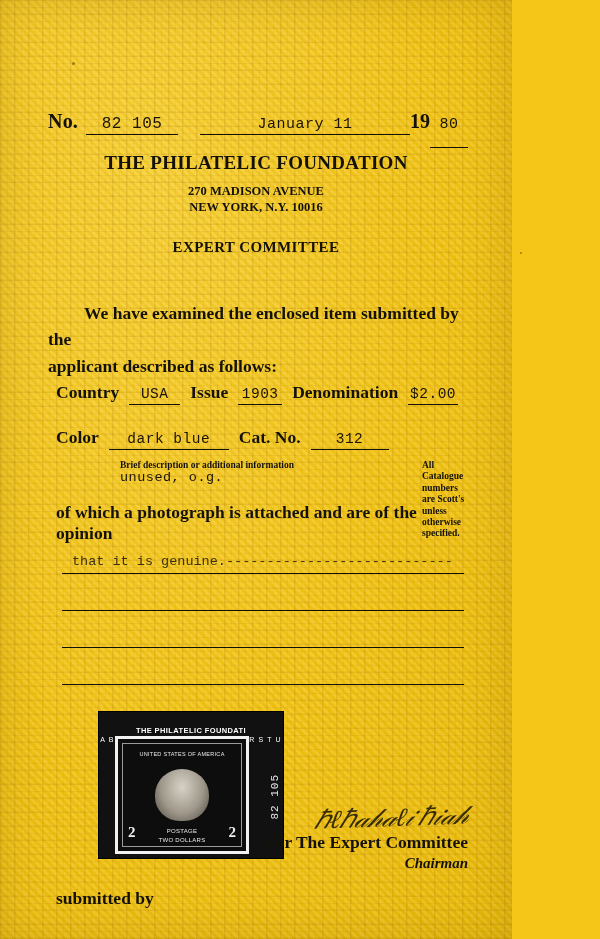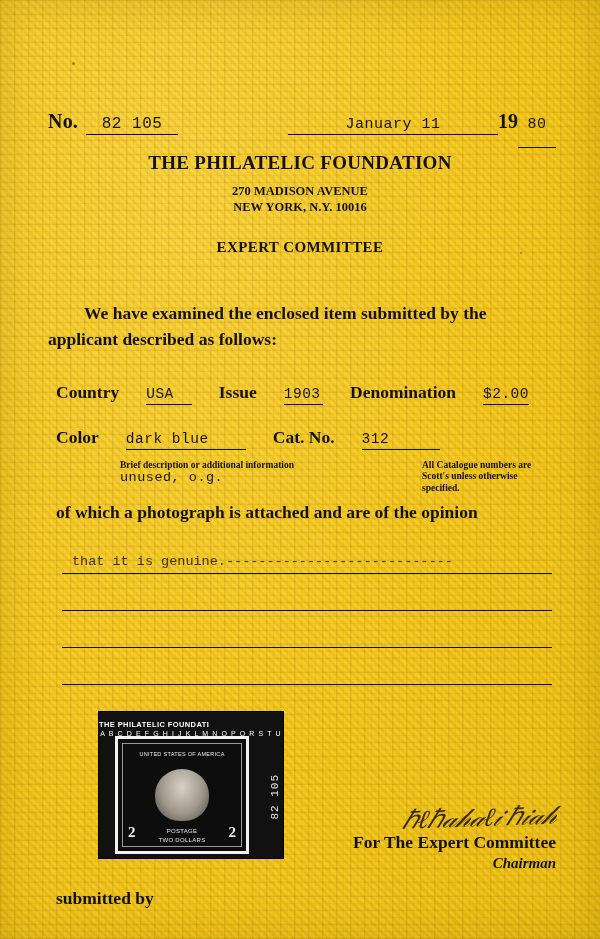--- a/index.html
+++ b/index.html
@@ -8,21 +8,21 @@
   }
   body {
     width: 600px;
     height: 939px;
     background: #f5c518;
     font-family: "Liberation Serif", serif;
     overflow: hidden;
   }
   #cert {
     position: relative;
-    width: 600px;
+    width: 512px;
     height: 939px;
     background:
       repeating-linear-gradient(0deg, rgba(180,130,10,0.13) 0px, rgba(180,130,10,0.13) 1px, rgba(255,255,255,0) 1px, rgba(255,255,255,0) 7px),
       repeating-linear-gradient(90deg, rgba(180,130,10,0.10) 0px, rgba(180,130,10,0.10) 1px, rgba(255,255,255,0) 1px, rgba(255,255,255,0) 7px),
       repeating-linear-gradient(45deg, rgba(255,255,255,0.10) 0px, rgba(255,255,255,0.10) 3px, rgba(0,0,0,0.02) 3px, rgba(0,0,0,0.02) 6px),
       radial-gradient(ellipse at 30% 20%, #f7cf33 0%, #f2c313 55%, #e8b908 100%);
     color: #14110a;
   }
   .texture-overlay {
     position: absolute;
@@ -138,23 +138,24 @@
   .field-row {
     display: flex;
     align-items: baseline;
     font-size: 17.5px;
     font-weight: bold;
   }
   .field-row + .field-row { margin-top: 22px; }
   .field-label { white-space: nowrap; }
   .field-val {
     border-bottom: 1.6px solid #14110a;
+    text-align: center;
     font-size: 14.5px;
     padding-bottom: 2px;
-    margin: 0 27px;
+    margin: 0 10px;
   }
   .w-country { width: 86px; }
   .w-issue   { width: 74px; }
   .w-denom   { width: 84px; }
   .w-color   { width: 120px; }
   .w-cat     { width: 78px; }
 
   .small-notes {
     position: absolute;
     top: 444px;
@@ -218,22 +219,22 @@
     background: #111;
     border: 1px solid #000;
     overflow: hidden;
   }
   .stamp-head {
     color: #fff;
     font-family: "Liberation Sans", sans-serif;
     font-size: 7.5px;
     font-weight: bold;
     letter-spacing: .4px;
-    text-align: left;
-    padding-top: 8px;
+    text-align: center;
+    padding-top: 14px;
   }
   .stamp-alpha {
     color: #fff;
     font-family: "Liberation Sans", sans-serif;
     font-size: 7px;
     letter-spacing: 1.1px;
     text-align: center;
     padding: 1px 0 2px 0;
   }
   .stamp-inner {

